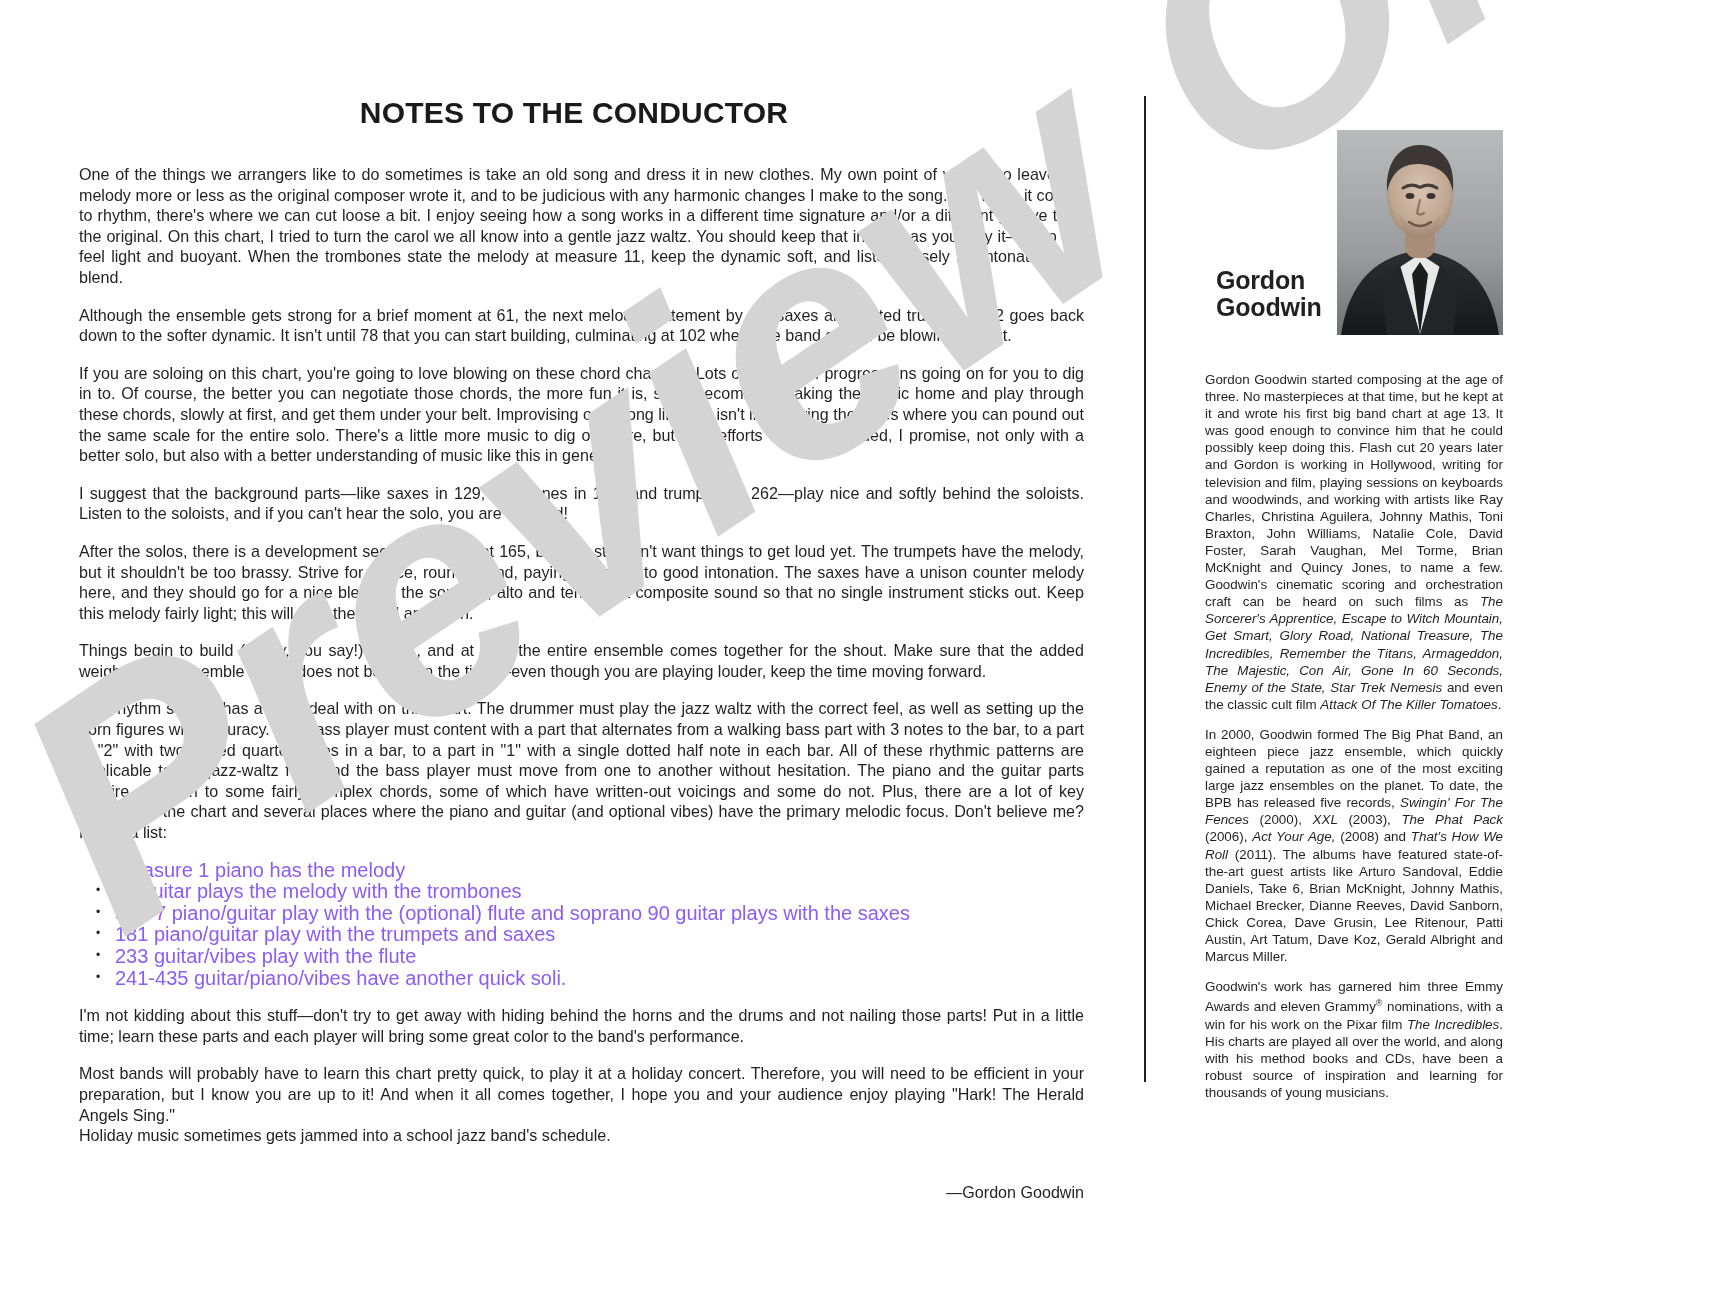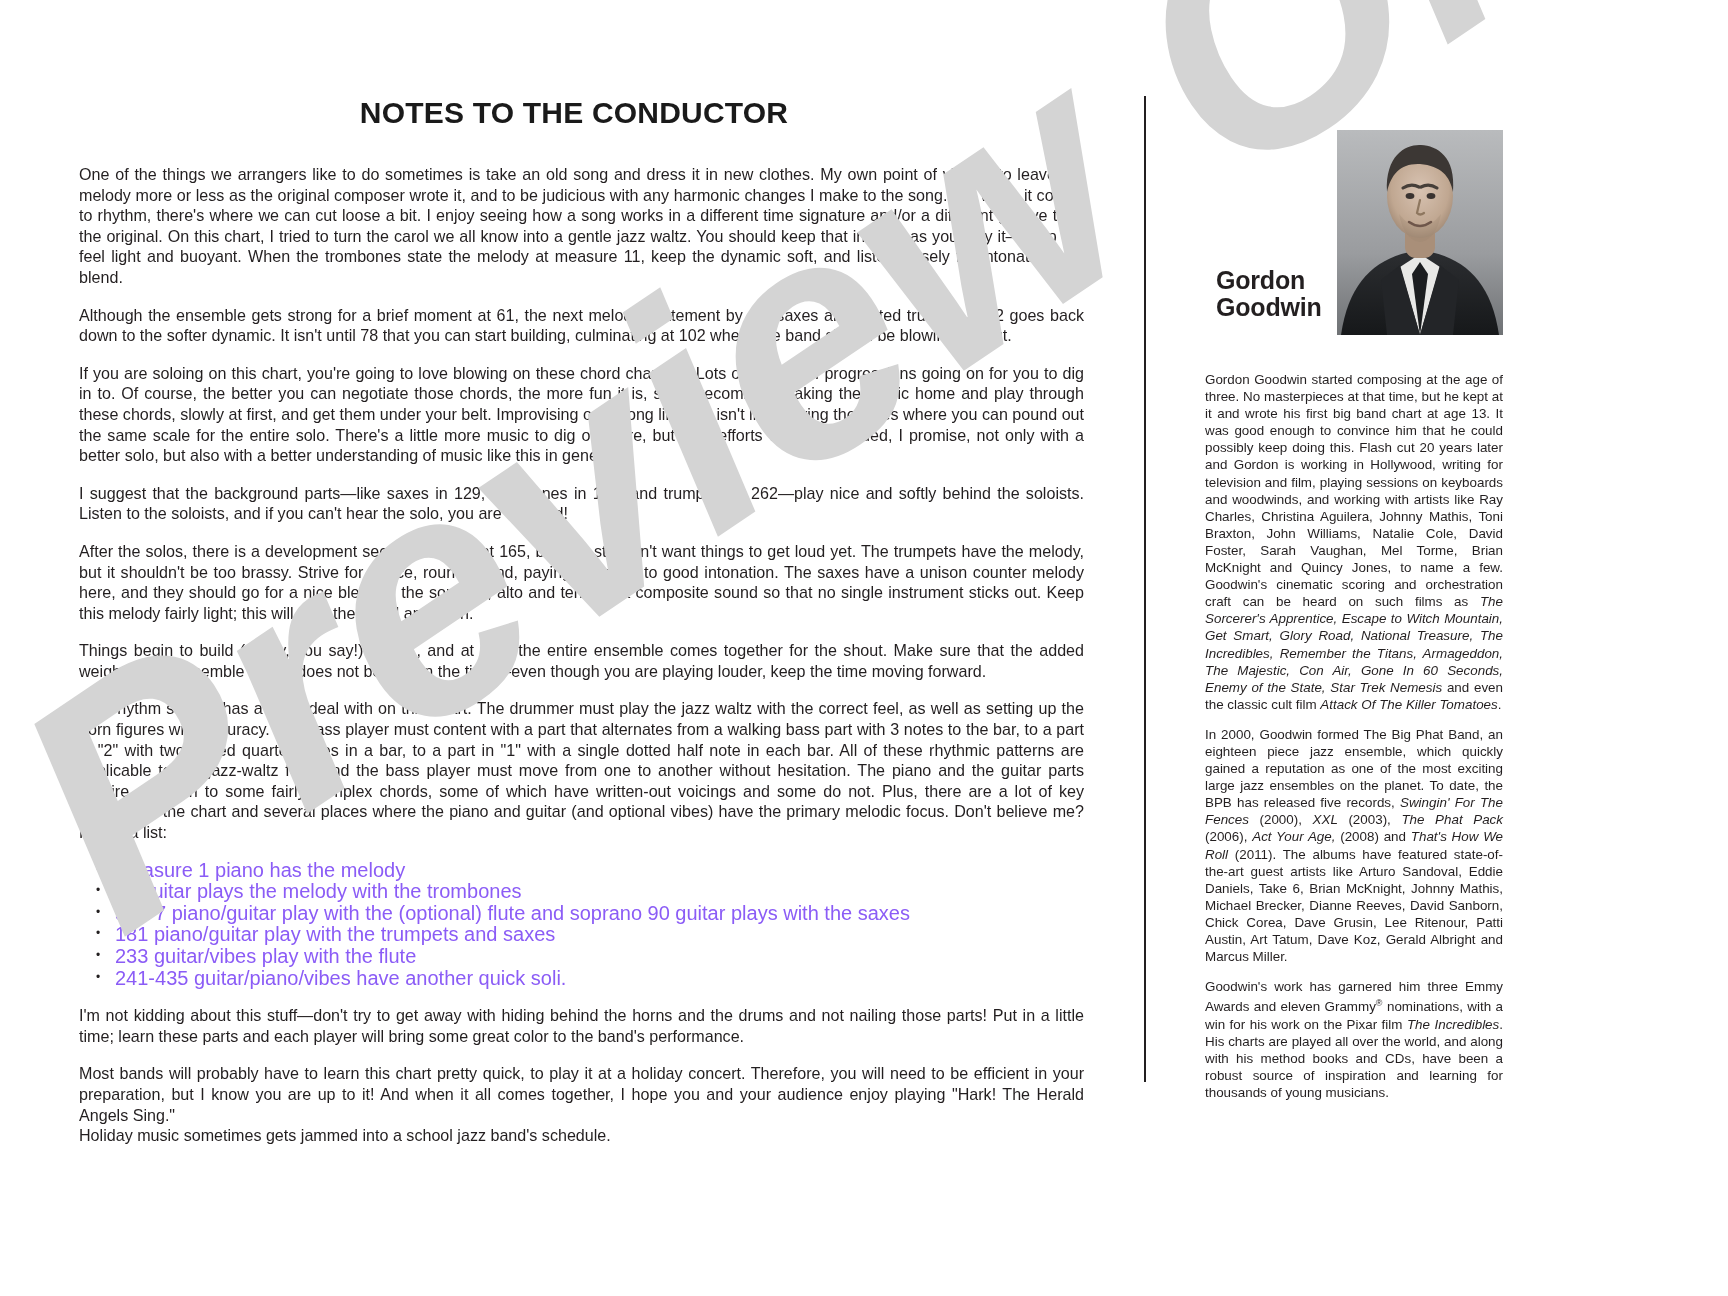--- a/index.html
+++ b/index.html
@@ -176,20 +176,21 @@
       <li>58-77 piano/guitar play with the (optional) flute and soprano 90 guitar plays with the saxes</li>
       <li>181 piano/guitar play with the trumpets and saxes</li>
       <li>233 guitar/vibes play with the flute</li>
       <li>241-435 guitar/piano/vibes have another quick soli.</li>
     </ul>
 
     <p class="body-p">I'm not kidding about this stuff—don't try to get away with hiding behind the horns and the drums and not nailing those parts! Put in a little time; learn these parts and each player will bring some great color to the band's performance.</p>
     <p class="body-p last">Most bands will probably have to learn this chart pretty quick, to play it at a holiday concert. Therefore, you will need to be efficient in your preparation, but I know you are up to it! And when it all comes together, I hope you and your audience enjoy playing "Hark! The Herald Angels Sing."</p>
     <p class="body-p">Holiday music sometimes gets jammed into a school jazz band's schedule.</p>
 
+    <div id="signature">—Gordon Goodwin</div>
   </div>
 
   <div id="divider"></div>
 
   <div id="right-col">
 
     <div id="bio-head">
       <div id="portrait">
         <svg width="166" height="205" viewBox="0 0 166 205" xmlns="http://www.w3.org/2000/svg" aria-hidden="true">
           <defs>

